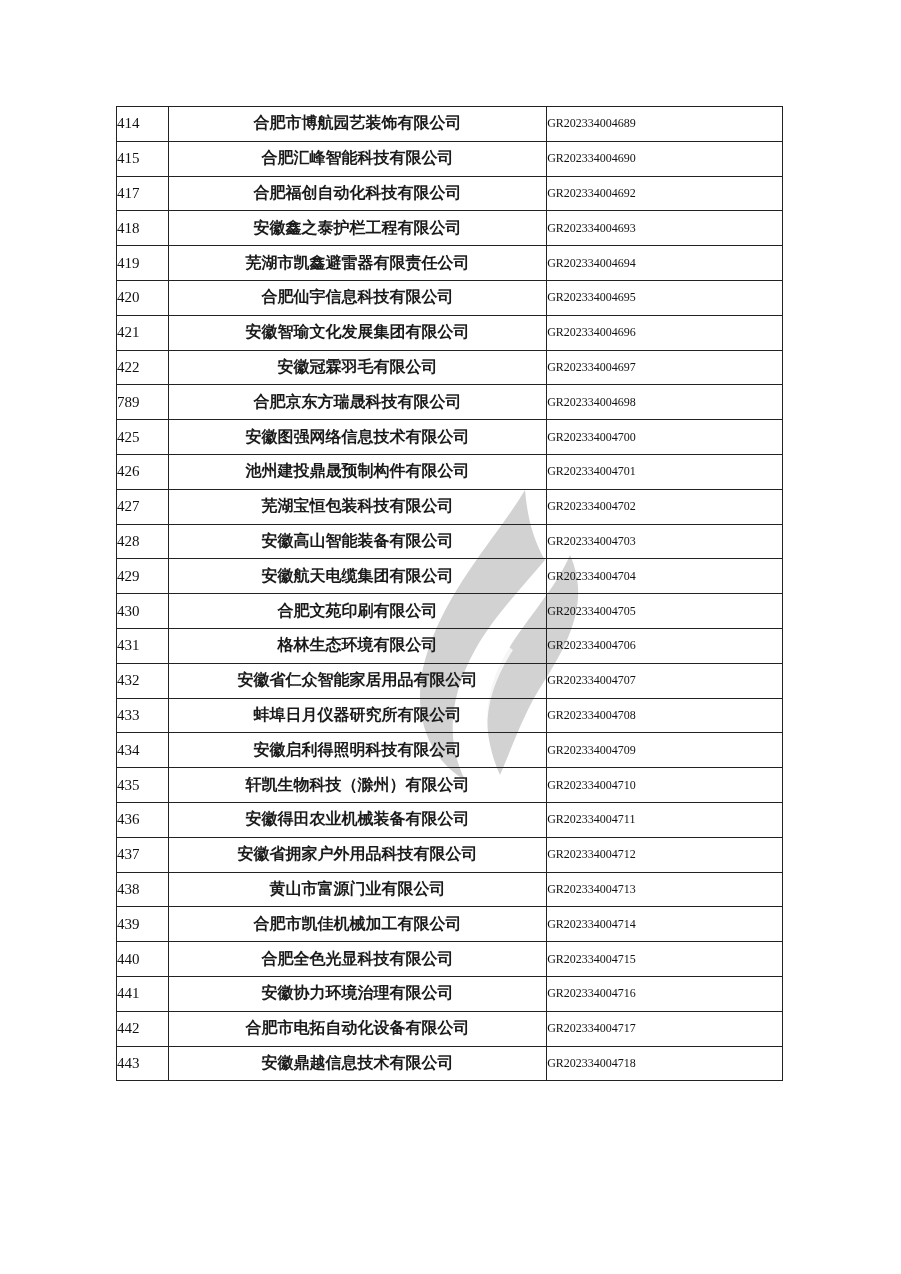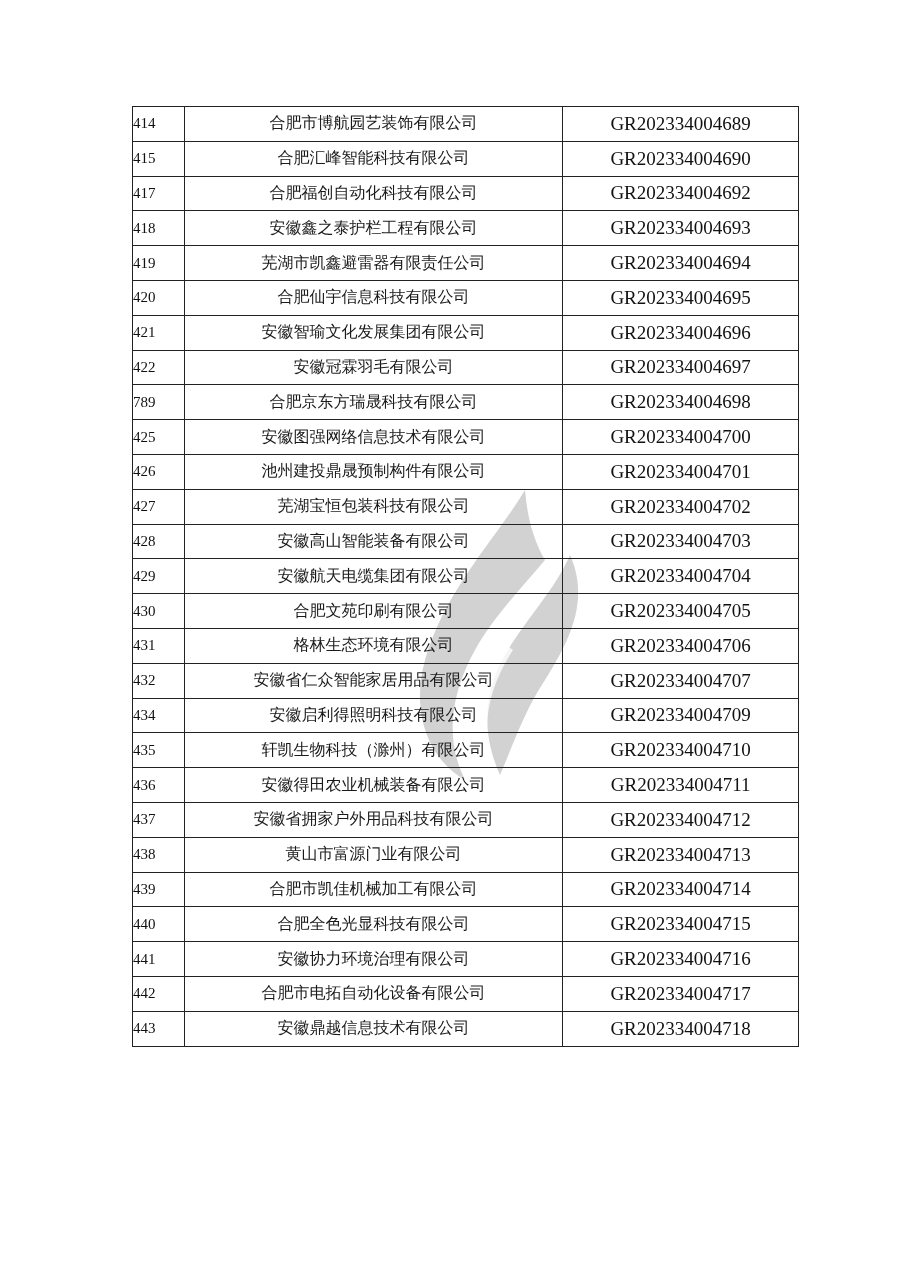--- a/index.html
+++ b/index.html
@@ -4,31 +4,30 @@
   <style>
     html, body { margin: 0; padding: 0; background: #ffffff; }
     body { width: 901px; height: 1274px; position: relative; overflow: hidden; }
     .page { position: absolute; left: 0; top: 0; width: 901px; height: 1274px; background: #fff; }
     .watermark { position: absolute; left: 405px; top: 480px; width: 190px; height: 300px; z-index: 1; pointer-events: none; }
     table.list {
       position: absolute; left: 116px; top: 106px;
       width: 667px; border-collapse: collapse; z-index: 2;
       font-family: "DejaVu Serif", "Liberation Serif", serif;
       color: #111;
-      margin-left: 16px;
     }
     table.list td {
       border: 1px solid #222;
       height: 33.8px; padding: 0;
       vertical-align: middle;
       background: transparent;
     }
     td.no { width: 49px; text-align: left; padding-left: 10px; font-size: 15px; font-family: "Liberation Serif", serif; letter-spacing: 0px; padding-top: 4px; box-sizing: border-box; }
-    td.name { width: 355px; text-align: center; font-size: 16px; font-family: "DejaVu Sans", sans-serif; font-weight: normal; color: #1a1a1a; }
-    td.code { width: 221px; text-align: center; font-size: 19px; font-family: "Liberation Serif", serif; color: #111; }
+    td.name { width: 355px; text-align: center; font-size: 16px; font-family: "DejaVu Sans", sans-serif; font-weight: bold; color: #1a1a1a; }
+    td.code { width: 221px; font-size: 12px; font-family: "Liberation Serif", serif; color: #111; }
   </style>
 </head>
 <body>
 
 <div class="page">
 
   <svg class="watermark" viewBox="0 0 190 300" xmlns="http://www.w3.org/2000/svg">
     <path d="M120 10 C 90 60, 40 110, 20 180 C 5 235, 25 280, 60 300 C 40 260, 45 215, 70 170 C 90 135, 115 110, 140 80 C 128 60, 122 35, 120 10 Z" fill="#d2d2d2"></path>
     <path d="M165 75 C 150 110, 120 140, 100 175 C 80 210, 75 250, 95 295 C 110 260, 120 230, 140 200 C 165 160, 185 120, 165 75 Z" fill="#d2d2d2"></path>
     <path d="M95 160 C 80 190, 70 220, 72 250 L 82 250 C 82 220, 92 195, 108 170 Z" fill="#ffffff" opacity="0.8"></path>
@@ -134,20 +133,25 @@
     <td class="name">格林生态环境有限公司</td>
     <td class="code">GR202334004706</td>
   </tr>
 
   <tr>
     <td class="no">432</td>
     <td class="name">安徽省仁众智能家居用品有限公司</td>
     <td class="code">GR202334004707</td>
   </tr>
 
+  <tr>
+    <td class="no">433</td>
+    <td class="name">蚌埠日月仪器研究所有限公司</td>
+    <td class="code">GR202334004708</td>
+  </tr>
 
   <tr>
     <td class="no">434</td>
     <td class="name">安徽启利得照明科技有限公司</td>
     <td class="code">GR202334004709</td>
   </tr>
 
   <tr>
     <td class="no">435</td>
     <td class="name">轩凯生物科技（滁州）有限公司</td>

